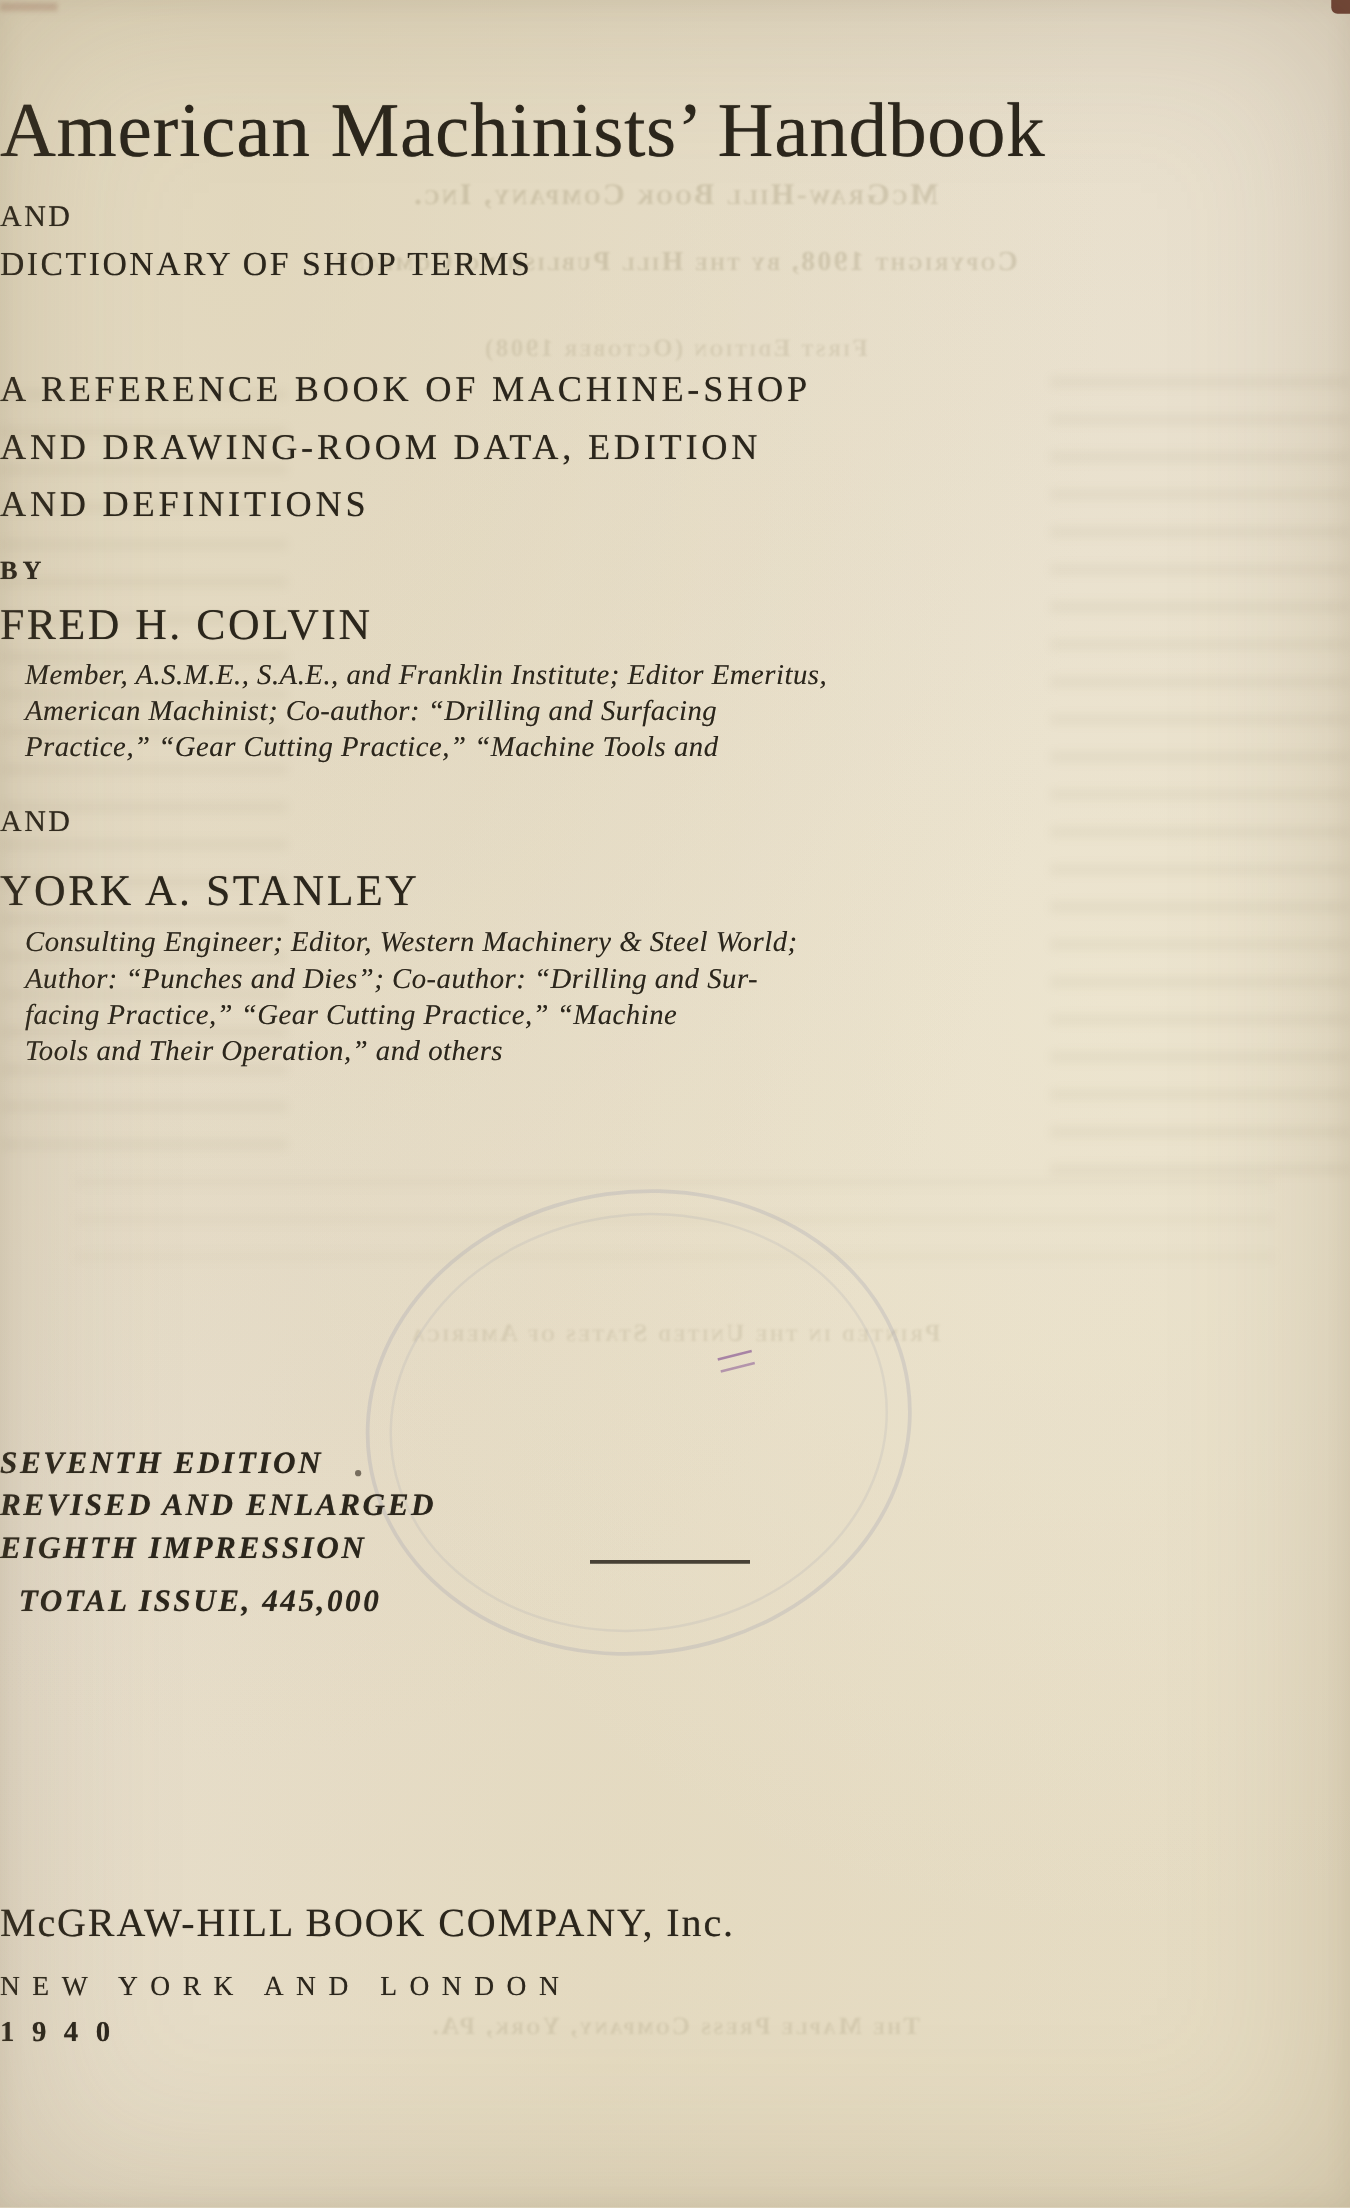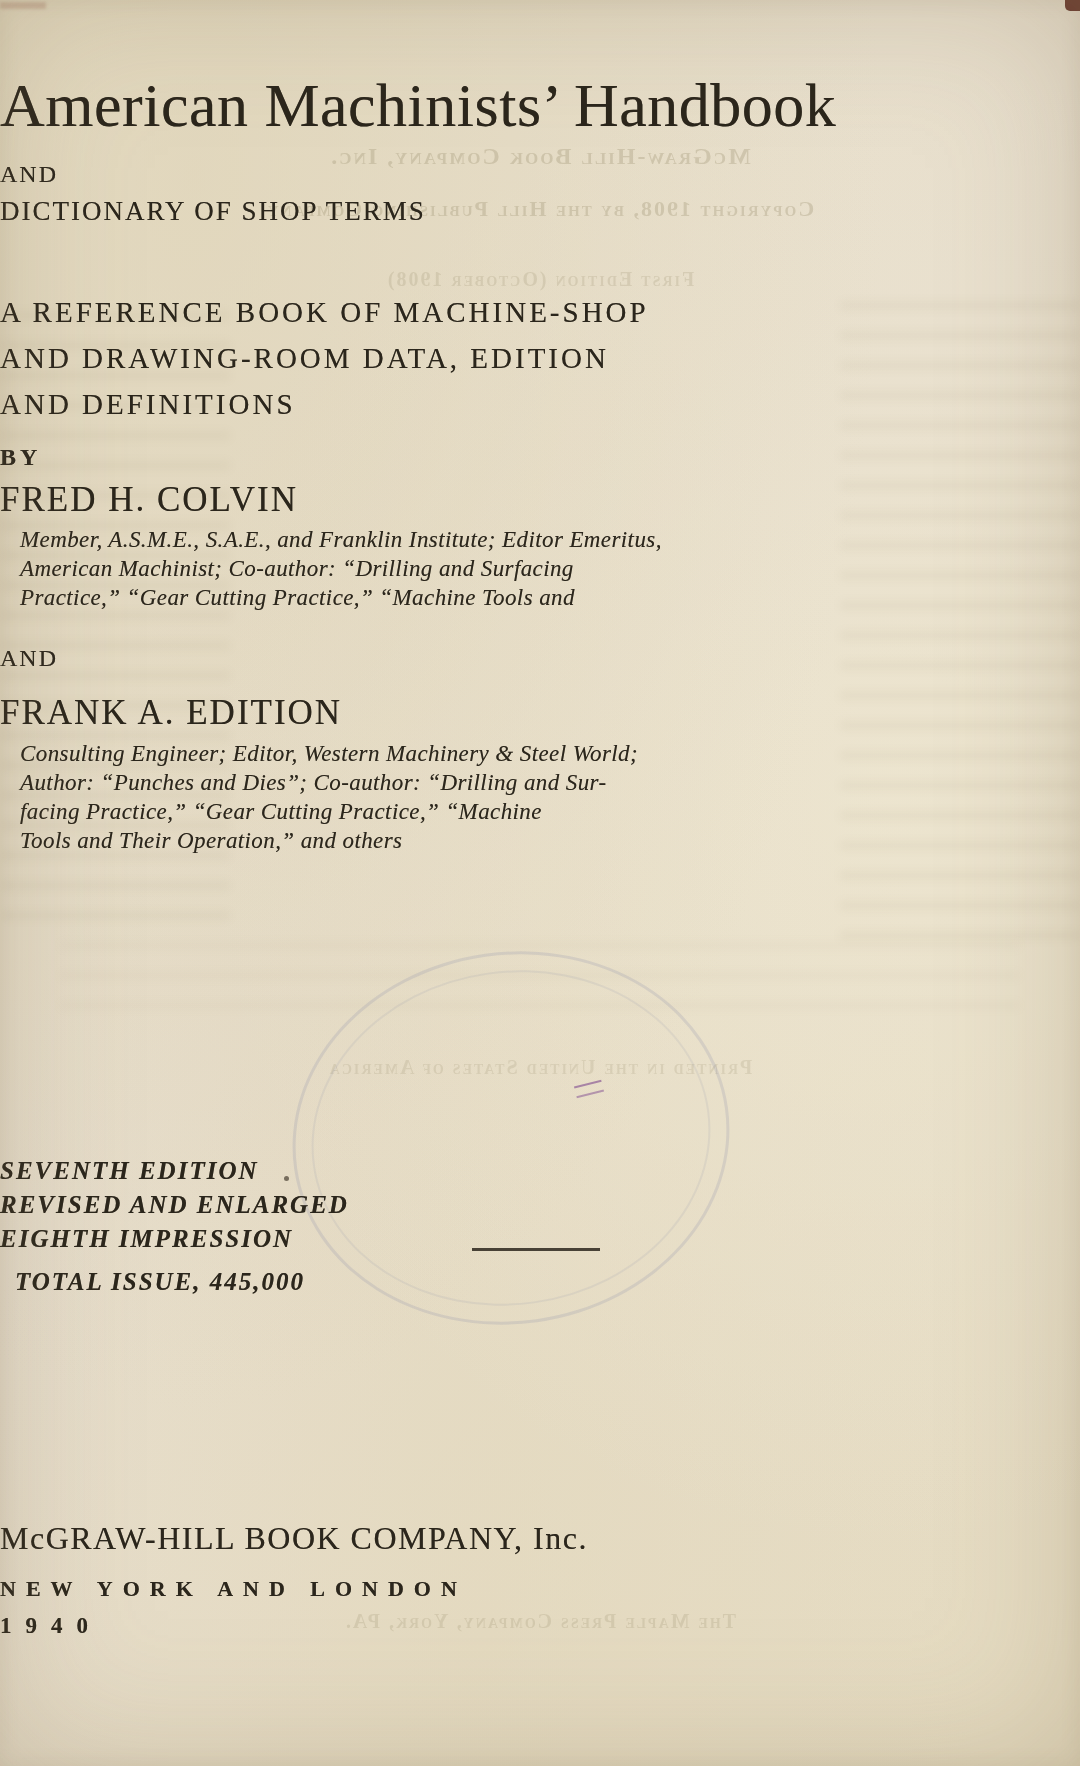--- a/index.html
+++ b/index.html
@@ -21,35 +21,35 @@
     content:"";position:absolute;inset:0;pointer-events:none;
     box-shadow:inset 0 0 140px rgba(125,105,70,.25), inset 0 0 20px rgba(125,105,70,.12);
   }
   .line{position:absolute;left:0;width:100%;text-align:left;white-space:nowrap;
         text-shadow:0 0 .6px rgba(43,38,28,.55);}
   .title{top:70px;font-size:62px;letter-spacing:.5px;}
   .and1{top:161px;font-size:24px;letter-spacing:2px;}
   .subtitle{top:196px;font-size:27px;letter-spacing:2px;}
   .desc{font-size:29px;letter-spacing:3px;}
   .d0{top:296px}.d1{top:342px}.d2{top:388px}
-  .by{top:444px;font-size:24px;letter-spacing:4px;font-weight:bold;}
+  .by{top:444px;font-size:21px;letter-spacing:4px;font-weight:bold;}
   .author{font-size:35px;letter-spacing:2px;}
   .a1{top:480px}.a2{top:693px}
   .cred{font-size:23px;font-style:italic;font-weight:normal;letter-spacing:.4px;
         text-shadow:0 0 .4px rgba(43,38,28,.4);padding-left:20px;}
   .c10{top:527px}.c11{top:556px}.c12{top:585px}.c13{top:614px}
   .and2{top:645px;font-size:24px;letter-spacing:2px;}
   .c20{top:741px}.c21{top:770px}.c22{top:799px}.c23{top:828px}
   .ed{font-size:25px;font-style:italic;font-weight:bold;letter-spacing:2px;margin-top:12px;}
   .e0{top:1145px}.e1{top:1179px}.e2{top:1213px}
   .rule{position:absolute;top:1248px;left:472px;width:128px;height:3px;
         background:#2b261c;opacity:.85;}
   .total{top:1268px;font-size:25px;font-style:italic;font-weight:bold;letter-spacing:2px;margin-left:15px;}
   .pub{top:1520px;font-size:32px;letter-spacing:1.5px;}
-  .cities{top:1576px;font-size:22px;letter-spacing:10px;font-weight:bold;}
+  .cities{top:1576px;font-size:22px;letter-spacing:10px;font-weight:normal;}
   .year{top:1613px;font-size:23px;letter-spacing:14px;font-weight:bold;}
   
   .bleed{position:absolute;left:0;width:100%;text-align:center;white-space:nowrap;
          transform:scaleX(-1);color:#9a8f6e;opacity:.30;filter:blur(.7px);
          font-weight:bold;letter-spacing:2px;}
   .smudge{position:absolute;pointer-events:none;opacity:.10;filter:blur(4px);
           background:repeating-linear-gradient(0deg, rgba(150,138,106,.8) 0 9px, transparent 9px 30px);}
   .sm1{left:0;top:300px;width:230px;height:620px;}
   .sm2{left:840px;top:280px;width:240px;height:660px;}
   .sm3{left:60px;top:940px;width:960px;height:70px;opacity:.06;}
@@ -103,21 +103,21 @@
 
   <div class="line by">BY</div>
 
   <div class="line author a1">FRED H. COLVIN</div>
   <div class="line cred c10">Member, A.S.M.E., S.A.E., and Franklin Institute; Editor Emeritus,</div>
   <div class="line cred c11">American Machinist; Co-author: “Drilling and Surfacing</div>
   <div class="line cred c12">Practice,” “Gear Cutting Practice,” “Machine Tools and</div>
 
   <div class="line and2">AND</div>
 
-  <div class="line author a2">FRANK A. EDITION</div>
+  <div class="line author a2">YORK A. STANLEY</div>
   <div class="line cred c20">Consulting Engineer; Editor, Western Machinery &amp; Steel World;</div>
   <div class="line cred c21">Author: “Punches and Dies”; Co-author: “Drilling and Sur-</div>
   <div class="line cred c22">facing Practice,” “Gear Cutting Practice,” “Machine</div>
   <div class="line cred c23">Tools and Their Operation,” and others</div>
 
   <div class="line ed e0">SEVENTH EDITION</div>
   <div class="line ed e1">REVISED AND ENLARGED</div>
   <div class="line ed e2">EIGHTH IMPRESSION</div>
 
   <div class="rule"></div>

